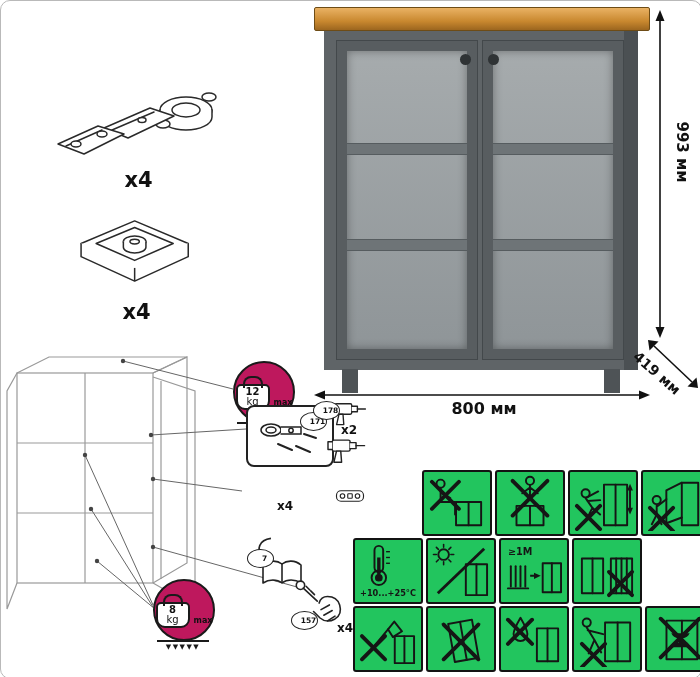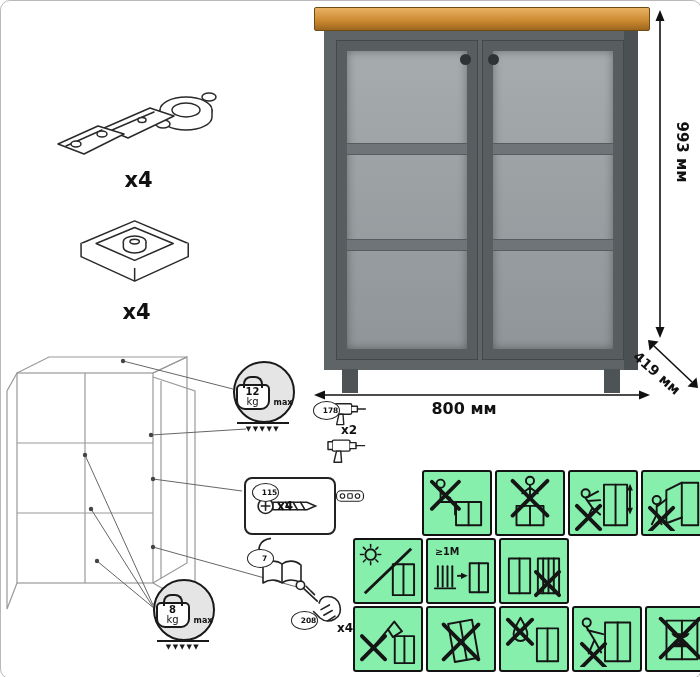--- a/index.html
+++ b/index.html
@@ -20,39 +20,39 @@
   .cab-door{position:absolute;top:12px;width:140px;height:318px;background:#585d60;border:1px solid #43484b;}
   .cab-glass{position:absolute;inset:10px;background:linear-gradient(180deg,#a6abad,#8f9598);box-shadow:inset 0 0 10px rgba(0,0,0,.35);}
   .shelf{position:absolute;left:0;width:100%;height:10px;background:#6e7477;border-top:1px solid #565c5f;border-bottom:1px solid #565c5f;}
   .s1{top:31%;}.s2{top:63%;}
   .knob{position:absolute;top:26px;width:11px;height:11px;border-radius:50%;background:#2f3335;z-index:3;}
   .cab-foot{position:absolute;bottom:2px;width:16px;height:24px;background:#4e5356;}
 
   
   .dimtxt{position:absolute;font-weight:bold;color:#111;z-index:3;text-align:center;}
   .dim-h{left:643px;top:142px;width:76px;font-size:15px;transform:rotate(90deg);}
-  .dim-w{left:388px;top:398px;width:150px;font-size:16px;}
+  .dim-w{left:408px;top:398px;width:150px;font-size:16px;}
   .dim-d{left:616px;top:364px;width:80px;font-size:14px;transform:rotate(41deg);}
 
   
-  .wcircle{position:absolute;width:58px;height:58px;border:2.5px solid #1a1a1a;border-radius:50%;background:#e5e5e5;display:flex;align-items:center;justify-content:center;gap:4px;z-index:5;}
+  .wcircle{position:absolute;width:58px;height:58px;border:2.5px solid #1a1a1a;border-radius:50%;background:#be185d;display:flex;align-items:center;justify-content:center;gap:4px;z-index:5;}
   .kbell{position:relative;width:30px;height:22px;border:2px solid #1a1a1a;border-radius:5px 5px 9px 9px;display:flex;flex-direction:column;align-items:center;justify-content:center;margin-top:9px;background:#fff;}
   .kbell::before{content:"";position:absolute;top:-10px;left:50%;transform:translateX(-50%);width:16px;height:10px;border:2px solid #1a1a1a;border-bottom:none;border-radius:8px 8px 0 0;}
   .kbell b{font-size:10px;line-height:1;}
   .kbell span{font-size:10px;line-height:1;}
   .wmax{font-size:8px;font-weight:bold;margin-top:20px;}
   .loadarrows{position:absolute;width:52px;border-top:2px solid #1a1a1a;text-align:center;font-size:7px;letter-spacing:1.5px;padding-top:1px;z-index:5;color:#1a1a1a;}
   .callout-box{position:absolute;border:2px solid #222;border-radius:8px;background:#fff;z-index:5;display:flex;align-items:center;justify-content:center;}
   .badge{position:absolute;width:17px;height:17px;border:1.5px solid #222;border-radius:50%;background:#fff;font-size:7.5px;font-weight:bold;display:flex;align-items:center;justify-content:center;z-index:6;padding-left:8px;}
   .qtylabel{position:absolute;font-weight:bold;font-size:12px;z-index:6;margin-top:36px;}
   .tool{position:absolute;z-index:5;}
 
   
   .wrow{position:absolute;display:flex;gap:3px;z-index:4;}
-  .wcell{width:66px;height:62px;border:2px solid #131313;border-radius:3px;background:#86efac;display:flex;align-items:center;justify-content:center;flex:none;}
+  .wcell{width:66px;height:62px;border:2px solid #131313;border-radius:3px;background:#22c55e;display:flex;align-items:center;justify-content:center;flex:none;}
   .wcell svg{width:60px;height:56px;}
   .wcell text{font-family:"DejaVu Sans","Liberation Sans",sans-serif;}
 </style>
 </head>
 <body>
 
 <div class="sheet">
 
   <svg class="abs" style="left:0;top:0;z-index:1;pointer-events:none" width="700" height="677" viewBox="0 0 700 677">
     <g stroke="#111" stroke-width="1.6">
@@ -175,20 +175,33 @@
 
   <div class="wcircle" style="left:152px;top:578px">
     <div class="kbell">
       <b>8</b>
       <span>kg</span>
     </div>
     <span class="wmax">max</span>
   </div>
   <div class="loadarrows" style="left:156px;top:639px">▼▼▼▼▼</div>
 
+  <div class="callout-box" style="left:245px;top:404px;width:84px;height:58px">
+    <svg width="64" height="40" viewBox="0 0 64 40">
+      <g stroke="#222" stroke-width="1.5" fill="#fff" stroke-linecap="round">
+        <ellipse cx="13" cy="14" rx="10" ry="6"></ellipse>
+        <ellipse cx="13" cy="14" rx="5" ry="3"></ellipse>
+        <path d="M23 11 h20 v7 h-20"></path>
+        <circle cx="33" cy="14.5" r="2.2"></circle>
+        <path d="M46 8 l12 4 M46 18 l12 4" stroke-width="2"></path>
+        <path d="M20 28 l14 6 M38 30 l14 6" stroke-width="2"></path>
+      </g>
+    </svg>
+    <span class="badge" style="right:5px;top:5px;position:absolute">171</span>
+  </div>
 
   <span class="qtylabel" style="left:340px;top:386px">x2</span>
   <span class="badge" style="left:312px;top:400px">178</span>
   <svg class="tool" style="left:326px;top:398px" width="40" height="32" viewBox="0 0 50 40">
     <g stroke="#222" stroke-width="1.7" fill="#fff" stroke-linejoin="round" stroke-linecap="round">
       <rect x="10" y="6" width="21" height="13" rx="2"></rect>
       <path d="M31 9 h7 v7 h-7"></path>
       <line x1="38" y1="12.5" x2="48" y2="12.5"></line>
       <path d="M15 19 l-3 13 h9 l-1 -13 Z"></path>
       <path d="M10 8 h-5 v9 h5"></path>
@@ -198,35 +211,20 @@
     <g stroke="#222" stroke-width="1.7" fill="#fff" stroke-linejoin="round" stroke-linecap="round">
       <rect x="10" y="6" width="21" height="13" rx="2"></rect>
       <path d="M31 9 h7 v7 h-7"></path>
       <line x1="38" y1="12.5" x2="48" y2="12.5"></line>
       <path d="M15 19 l-3 13 h9 l-1 -13 Z"></path>
       <path d="M10 8 h-5 v9 h5"></path>
     </g>
   </svg>
 
   <span class="qtylabel" style="left:276px;top:462px">x4</span>
-  <div class="callout-box" style="left:243px;top:476px;width:88px;height:54px">
-    <svg width="68" height="22" viewBox="0 0 64 20">
-      <g stroke="#222" stroke-width="1.5" fill="#fff" stroke-linecap="round">
-        <circle cx="9" cy="10" r="7"></circle>
-        <line x1="5" y1="10" x2="13" y2="10"></line>
-          <line x1="9" y1="6" x2="9" y2="14"></line>
-        <path d="M16 6.5 h32 l8 3.5 l-8 3.5 h-32 Z"></path>
-        <line x1="21" y1="6.5" x2="25" y2="13.5"></line>
-          <line x1="28" y1="6.5" x2="32" y2="13.5"></line>
-        <line x1="35" y1="6.5" x2="39" y2="13.5"></line>
-          <line x1="42" y1="6.5" x2="46" y2="13.5"></line>
-      </g>
-    </svg>
-    <span class="badge" style="left:6px;top:4px;position:absolute">115</span>
-  </div>
   <svg class="tool" style="left:334px;top:486px" width="30" height="18" viewBox="0 0 40 22">
     <g stroke="#222" stroke-width="1.5" fill="#fff">
       <rect x="2" y="4" width="36" height="14" rx="6"></rect>
       <circle cx="10" cy="11" r="3"></circle>
         <circle cx="30" cy="11" r="3"></circle>
       <rect x="17" y="8" width="6" height="6" rx="1"></rect>
     </g>
   </svg>
 
   <svg class="tool" style="left:250px;top:534px" width="26" height="26" viewBox="0 0 28 30">
@@ -235,21 +233,21 @@
   </svg>
   <span class="badge" style="left:246px;top:548px">7</span>
   <svg class="tool" style="left:258px;top:556px" width="46" height="30" viewBox="0 0 46 30">
     <g stroke="#222" stroke-width="1.6" fill="#fff" stroke-linejoin="round">
       <path d="M4 8 C10 3 18 3 23 7 C28 3 36 3 42 8 V26 C36 22 28 22 23 26 C18 22 10 22 4 26 Z"></path>
       <line x1="23" y1="7" x2="23" y2="26"></line>
     </g>
   </svg>
 
   <span class="qtylabel" style="left:336px;top:584px">x4</span>
-  <span class="badge" style="left:290px;top:610px">208</span>
+  <span class="badge" style="left:290px;top:610px">157</span>
   <svg class="tool" style="left:292px;top:576px" width="56" height="54" viewBox="0 0 60 56">
     <g stroke="#222" stroke-width="1.7" fill="#fff" stroke-linejoin="round" stroke-linecap="round">
       <circle cx="8" cy="8" r="4.5"></circle>
       <line x1="11" y1="11" x2="26" y2="25"></line>
       <line x1="14" y1="9" x2="18" y2="13"></line>
         <line x1="19" y1="14" x2="23" y2="18"></line>
       <path d="M28 27 q2 -7 9 -7 q10 0 13 9 q3 10 -5 15 q-9 5 -16 -1 l-7 -7"></path>
       <path d="M30 34 l9 -5 M33 40 l9 -5 M37 46 l8 -5"></path>
     </g>
   </svg>
@@ -309,20 +307,36 @@
           <circle cx="11" cy="26" r="4.2" stroke="#151515" fill="none" stroke-width="2" stroke-linecap="round" stroke-linejoin="round"></circle>
           <path d="M11 31 V41 M11 33 L21 25 M11 41 L6 51 M11 41 L16 51" stroke="#151515" fill="none" stroke-width="2" stroke-linecap="round" stroke-linejoin="round"></path>
           <g stroke="#151515" stroke-width="4" stroke-linecap="round">
             <line x1="4" y1="34" x2="28" y2="58"></line>
             <line x1="28" y1="34" x2="4" y2="58"></line>
           </g>
         </svg>
       </div>
     </div>
   <div class="wrow" style="left:352px;top:537px">
+      <div class="wcell">
+        <svg viewBox="0 0 62 58">
+          <g stroke="#151515" fill="none" stroke-width="2" stroke-linecap="round" stroke-linejoin="round">
+            <rect x="17" y="3" width="9" height="27" rx="4.5"></rect>
+            <circle cx="21.5" cy="36" r="7.5"></circle>
+          </g>
+          <circle cx="21.5" cy="36" r="4" fill="#151515"></circle>
+          <line x1="21.5" y1="15" x2="21.5" y2="33" stroke="#151515" stroke-width="3.5"></line>
+          <g stroke="#151515" stroke-width="1.4">
+            <line x1="29" y1="9" x2="33" y2="9"></line>
+            <line x1="29" y1="15" x2="33" y2="15"></line>
+            <line x1="29" y1="21" x2="33" y2="21"></line>
+          </g>
+          <text x="31" y="55" text-anchor="middle" font-size="8.5" font-weight="bold" fill="#151515">+10...+25°C</text>
+        </svg>
+      </div>
       <div class="wcell">
         <svg viewBox="0 0 62 58">
           <circle cx="13" cy="12" r="5.5" stroke="#151515" fill="none" stroke-width="2" stroke-linecap="round" stroke-linejoin="round"></circle>
           <g stroke="#151515" stroke-width="1.6" stroke-linecap="round">
             <line x1="13" y1="1.5" x2="13" y2="4.5"></line>
             <line x1="13" y1="19.5" x2="13" y2="22.5"></line>
             <line x1="2.5" y1="12" x2="5.5" y2="12"></line>
             <line x1="20.5" y1="12" x2="23.5" y2="12"></line>
             <line x1="5.5" y1="4.5" x2="7.6" y2="6.6"></line>
             <line x1="18.4" y1="17.4" x2="20.5" y2="19.5"></line>

